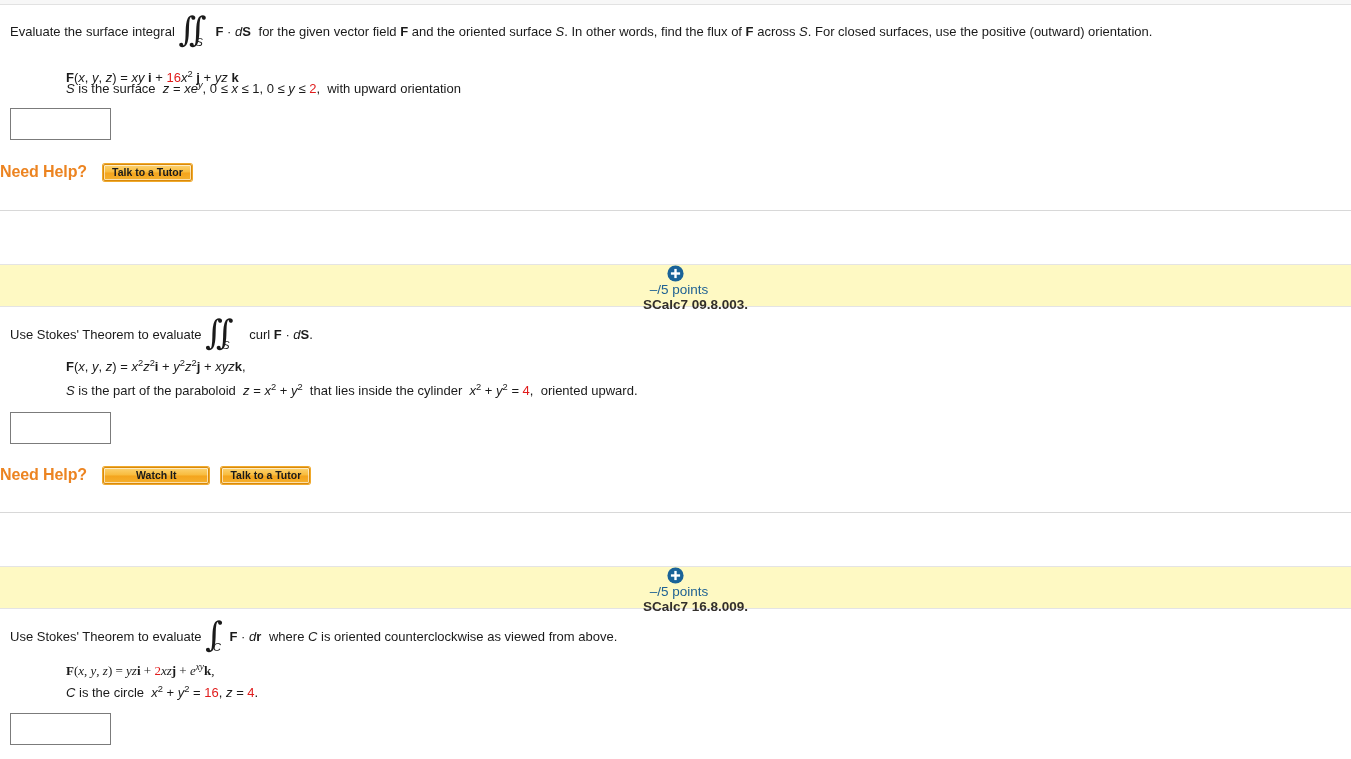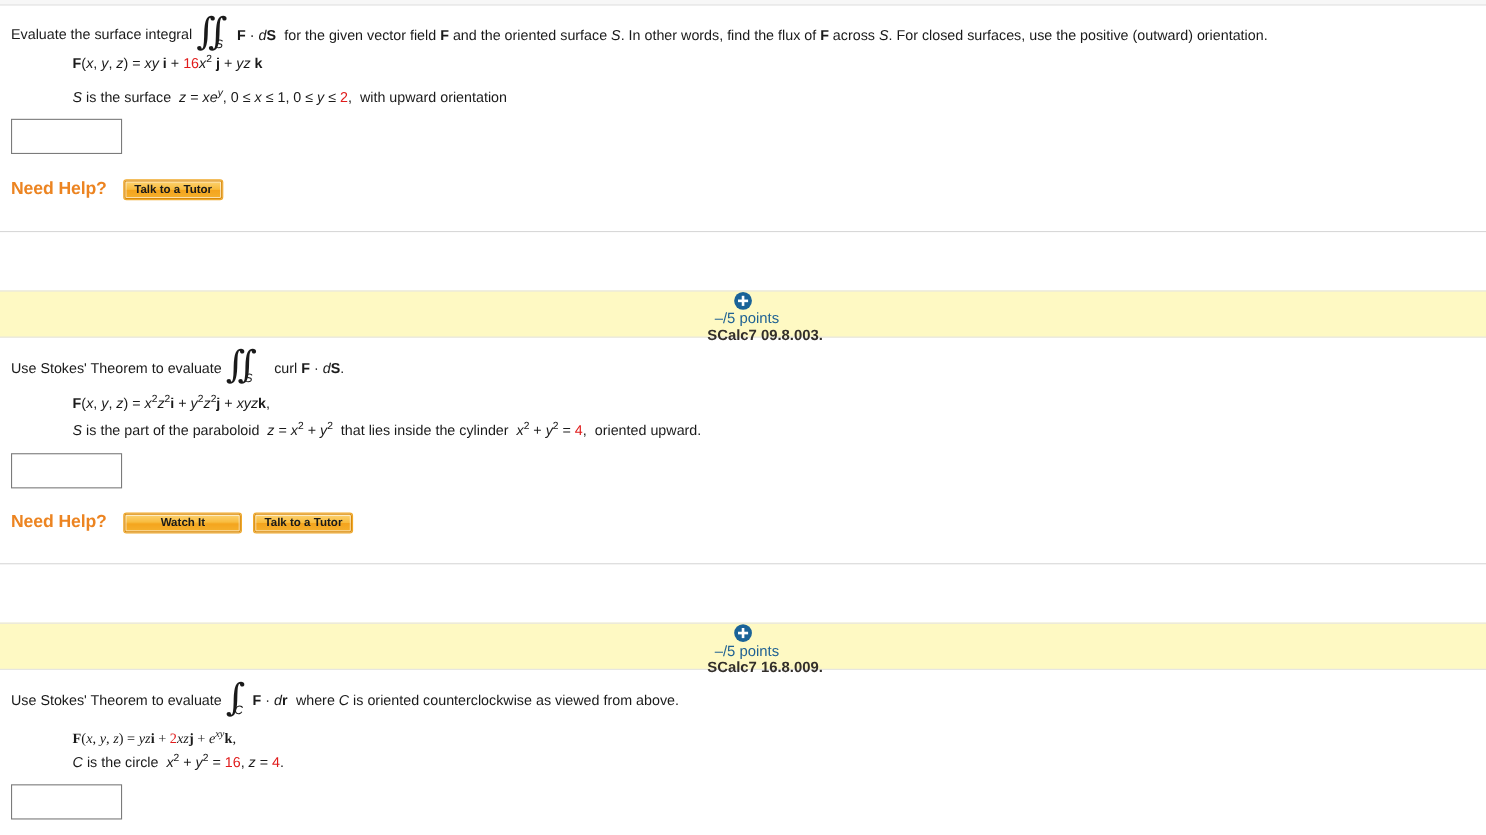--- a/index.html
+++ b/index.html
@@ -130,21 +130,21 @@
     font-family: "Liberation Sans", sans-serif;
     font-size: 13px;
     color: #000;
     outline: none;
     border-radius: 0;
   }
 
   
   .needhelp-row {
     position: absolute;
-    left: 10px;
+    left: 0;
     display: flex;
     align-items: center;
   }
   .needhelp-label {
     color: #ec8421;
     font-weight: bold;
     font-size: 16px;
     letter-spacing: -0.1px;
     white-space: nowrap;
   }
@@ -174,21 +174,21 @@
 
 <div class="qtext" style="top:20px;">
   <span>Evaluate the surface integral</span>
   <span class="intwrap">
     <span class="intsym">∫∫</span><span class="intsub">S</span>
   </span>
   <span style="margin-left:12px;"><b>F</b> · <i>d</i><b>S</b></span>
   <span style="margin-left:4px;">for the given vector field <b>F</b> and the oriented surface <i>S</i>. In other words, find the flux of <b>F</b> across <i>S</i>. For closed surfaces, use the positive (outward) orientation.</span>
 </div>
 
-<div class="indent" style="top:50px;">
+<div class="indent" style="top:70px;">
   <span class="bf">F</span>(<i>x</i>, <i>y</i>, <i>z</i>) = <i>xy</i> <b>i</b> + <span class="red">16</span><i>x</i><sup>2</sup> <b>j</b> + <i>yz</i> <b>k</b>
 </div>
 
 <div class="indent" style="top:81px;">
   <i>S</i> is the surface &nbsp;<i>z</i> = <i>xe</i><sup><i>y</i></sup>, 0 ≤ <i>x</i> ≤ 1, 0 ≤ <i>y</i> ≤ <span class="red">2</span>,&nbsp; with upward orientation
 </div>
 
 <input class="answerbox" style="top: 108px;" type="text" value="" placeholder="">
 
 <div class="needhelp-row" style="top:163px;">

